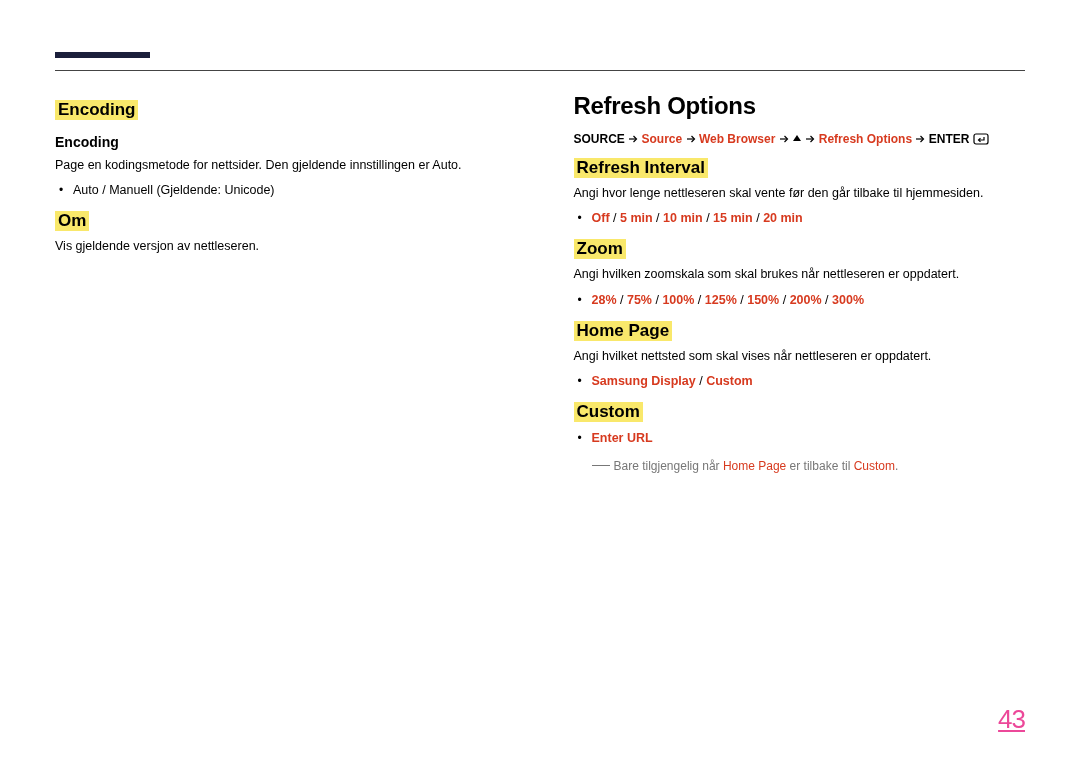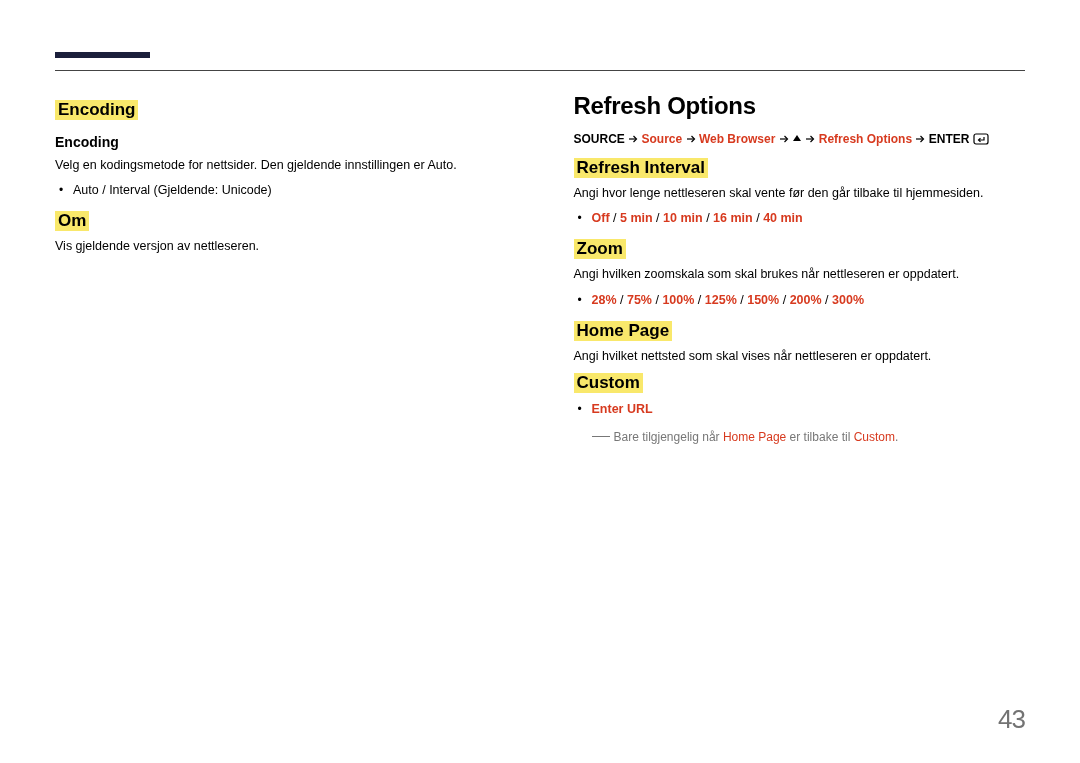--- a/index.html
+++ b/index.html
@@ -20,40 +20,40 @@
   ul.bul > li { position: relative; font-size: 12.5px; line-height: 1.7; }
   ul.bul > li::before { content: "•"; position: absolute; left: -14px; top: 0; font-size: 12px; }
   .red { color: #d73a1f; }
   .bold { font-weight: 700; }
   .path { font-size: 12px; line-height: 1.5; margin-bottom: 0; font-weight: 700; }
   .arrow-icon { display: inline-block; vertical-align: -1px; }
   .enter-icon { display: inline-block; vertical-align: -2px; }
   .note { font-size: 12px; color: #777; margin-left: 18px; margin-top: 2px; }
   .note-dash { display: inline-block; width: 18px; height: 1px; border-top: 1px solid #777; vertical-align: 4px; margin-right: 4px; }
   .note .red { color: #d73a1f; }
-  .page-number { position: absolute; right: 55px; bottom: 28px; font-size: 26px; color: #737373; letter-spacing: -1px; }
+  .page-number { position: absolute; right: 55px; bottom: 28px; font-size: 26px; color: #ec4899; letter-spacing: -1px; text-decoration: underline; }
   .gap-top { margin-top: 14px; }
 </style>
 </head>
 <body>
 
 <div class="page">
   <div class="header-bar"></div>
   <div class="header-rule"></div>
 
   <div class="cols">
 
     <div class="col-left">
 
       <h3 class="section-sub"><span class="hl">Encoding</span></h3>
 
       <h4 class="sub-bold gap-top">Encoding</h4>
-      <p class="body">Velg en kodingsmetode for nettsider. Den gjeldende innstillingen er Auto.</p>
+      <p class="body">Page en kodingsmetode for nettsider. Den gjeldende innstillingen er Auto.</p>
       <ul class="bul">
-        <li>Auto / Interval (Gjeldende: Unicode)</li>
+        <li>Auto / Manuell (Gjeldende: Unicode)</li>
       </ul>
 
       <h3 class="section-sub gap-top"><span class="hl">Om</span></h3>
       <p class="body">Vis gjeldende versjon av nettleseren.</p>
     </div>
 
     <div class="col-right">
 
       <h2 class="section-main">Refresh Options</h2>
 
@@ -90,34 +90,39 @@
               <rect x="1" y="1" width="14" height="10" rx="2" fill="none" stroke="#000" stroke-width="1.2"></rect>
               <path d="M11 4 L11 7 L6 7" fill="none" stroke="#000" stroke-width="1.2"></path>
               <polyline points="7.5,5.2 5.5,7 7.5,8.8" fill="none" stroke="#000" stroke-width="1.2"></polyline>
             </svg></span>
       </div>
 
       <h3 class="section-sub"><span class="hl">Refresh Interval</span></h3>
       <p class="body">Angi hvor lenge nettleseren skal vente før den går tilbake til hjemmesiden.</p>
       <ul class="bul">
         <li>
-          <span class="red bold">Off</span><span> / </span><span class="red bold">5 min</span><span> / </span><span class="red bold">10 min</span><span> / </span><span class="red bold">16 min</span><span> / </span><span class="red bold">40 min</span>
+          <span class="red bold">Off</span><span> / </span><span class="red bold">5 min</span><span> / </span><span class="red bold">10 min</span><span> / </span><span class="red bold">15 min</span><span> / </span><span class="red bold">20 min</span>
         </li>
       </ul>
 
       <h3 class="section-sub"><span class="hl">Zoom</span></h3>
       <p class="body">Angi hvilken zoomskala som skal brukes når nettleseren er oppdatert.</p>
       <ul class="bul">
         <li>
           <span class="red bold">28%</span><span> / </span><span class="red bold">75%</span><span> / </span><span class="red bold">100%</span><span> / </span><span class="red bold">125%</span><span> / </span><span class="red bold">150%</span><span> / </span><span class="red bold">200%</span><span> / </span><span class="red bold">300%</span>
         </li>
       </ul>
 
       <h3 class="section-sub"><span class="hl">Home Page</span></h3>
       <p class="body">Angi hvilket nettsted som skal vises når nettleseren er oppdatert.</p>
+      <ul class="bul">
+        <li>
+          <span class="red bold">Samsung Display</span><span> / </span><span class="red bold">Custom</span>
+        </li>
+      </ul>
 
       <h3 class="section-sub"><span class="hl">Custom</span></h3>
       <ul class="bul">
         <li>
           <span class="red bold">Enter URL</span>
         </li>
       </ul>
       <div class="note">
         <span class="note-dash"></span><span>Bare tilgjengelig når </span><span class="red">Home Page</span><span> er tilbake til </span><span class="red">Custom</span><span>.</span>
       </div>

